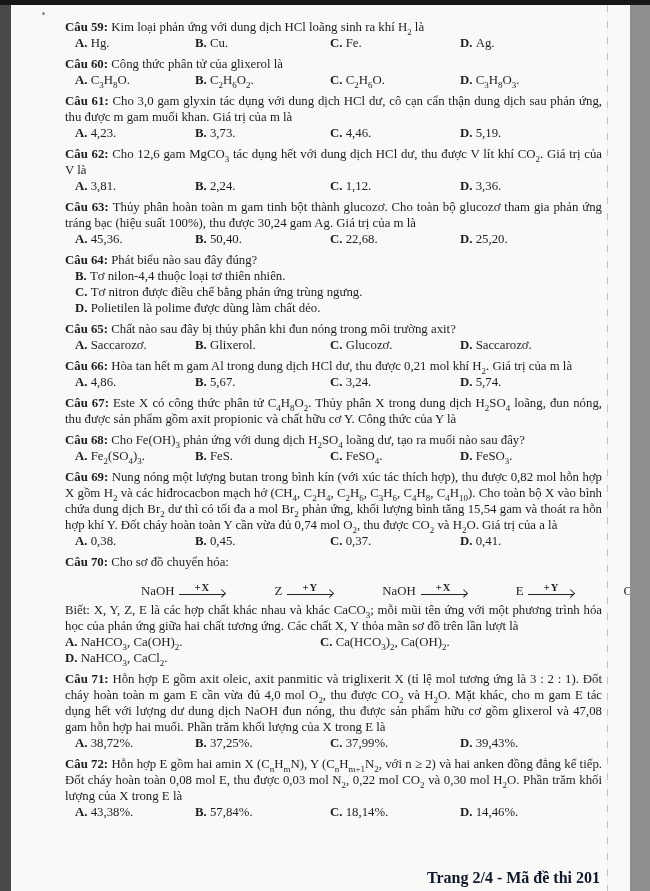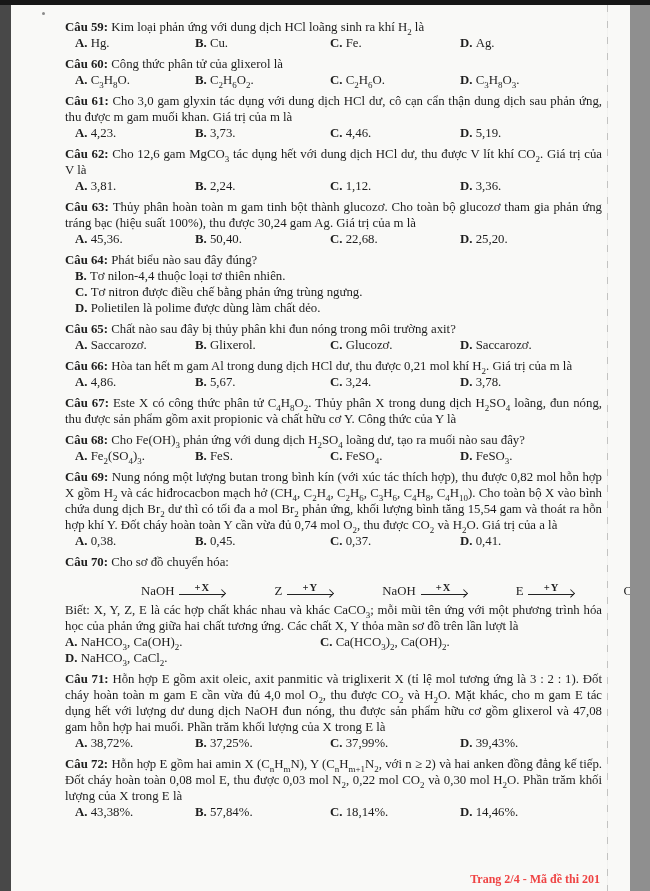--- a/index.html
+++ b/index.html
@@ -45,21 +45,21 @@
   .rxn-label { font-size:10.5px; font-weight:bold; line-height:11px; margin-bottom:1px; letter-spacing:1px; }
   .rxn-line { position:relative; width:46px; height:1.4px; background:#222; }
   .rxn-line::after {
     content:''; position:absolute; right:0px; top:-2.4px; width:5px; height:5px;
     border-top:1.4px solid #222; border-right:1.4px solid #222;
     transform:rotate(45deg); transform-origin:60% 40%;
   }
 
   .footer {
     position:absolute; right:50px; bottom:4px; z-index:4;
-    font-size:12px; font-weight:bold; color:#ef4444;
+    font-size:16px; font-weight:bold; color:#0f172a;
     font-family:"Liberation Serif", serif;
   }
 </style>
 </head>
 <body>
 
 <div class="paper">
   <div class="top-bar"></div>
   <div class="left-band"></div>
   <div class="right-band"></div>
@@ -128,21 +128,21 @@
           <span class="opt"><span class="opt-label">C. </span><span>Glucozơ.</span></span>
           <span class="opt"><span class="opt-label">D. </span><span>Saccarozơ.</span></span>
         </div>
       </div>
       <div class="question">
         <p class="stem"><span class="qnum">Câu 66: </span>Hòa tan hết m gam Al trong dung dịch HCl dư, thu được 0,21 mol khí H<sub>2</sub>. Giá trị của m là</p>
         <div class="opts-row4">
           <span class="opt"><span class="opt-label">A. </span><span>4,86.</span></span>
           <span class="opt"><span class="opt-label">B. </span><span>5,67.</span></span>
           <span class="opt"><span class="opt-label">C. </span><span>3,24.</span></span>
-          <span class="opt"><span class="opt-label">D. </span><span>3,78.</span></span>
+          <span class="opt"><span class="opt-label">D. </span><span>5,74.</span></span>
         </div>
       </div>
       <div class="question">
         <p class="stem"><span class="qnum">Câu 67: </span>Este X có công thức phân tử C<sub>4</sub>H<sub>8</sub>O<sub>2</sub>. Thủy phân X trong dung dịch H<sub>2</sub>SO<sub>4</sub> loãng, đun nóng, thu được sản phẩm gồm axit propionic và chất hữu cơ Y. Công thức của Y là</p>
       </div>
       <div class="question">
         <p class="stem"><span class="qnum">Câu 68: </span>Cho Fe(OH)<sub>3</sub> phản ứng với dung dịch H<sub>2</sub>SO<sub>4</sub> loãng dư, tạo ra muối nào sau đây?</p>
         <div class="opts-row4">
           <span class="opt"><span class="opt-label">A. </span><span>Fe<sub>2</sub>(SO<sub>4</sub>)<sub>3</sub>.</span></span>
           <span class="opt"><span class="opt-label">B. </span><span>FeS.</span></span>

